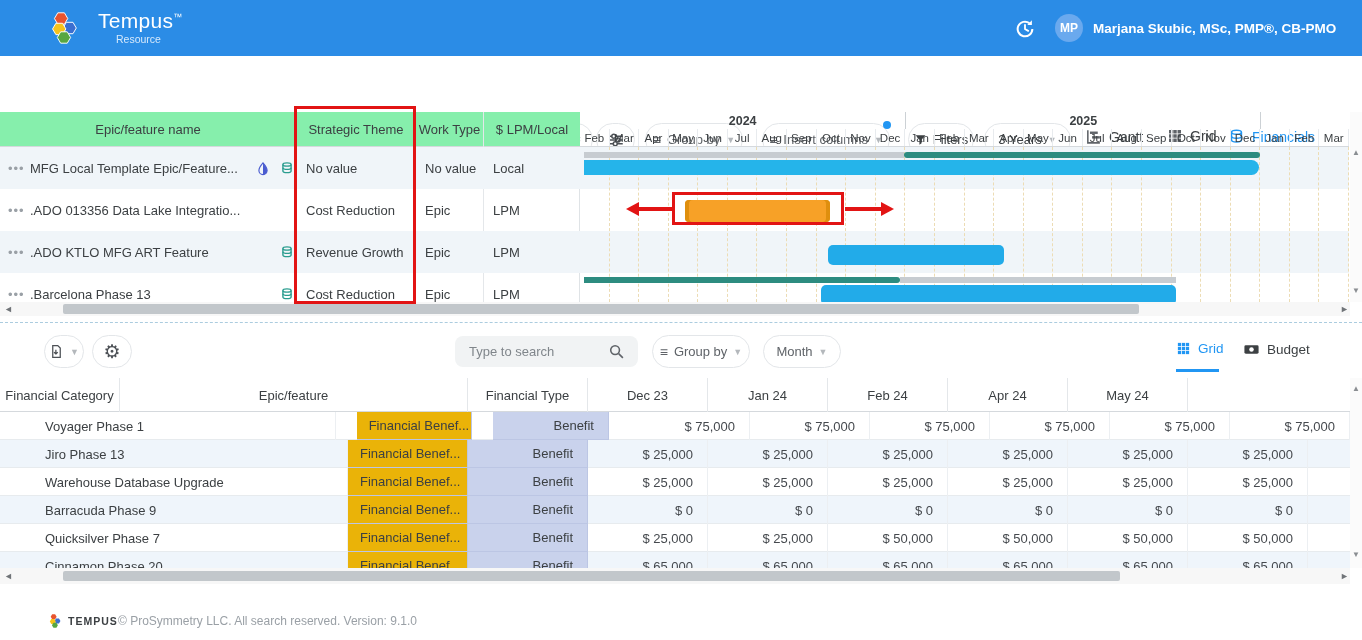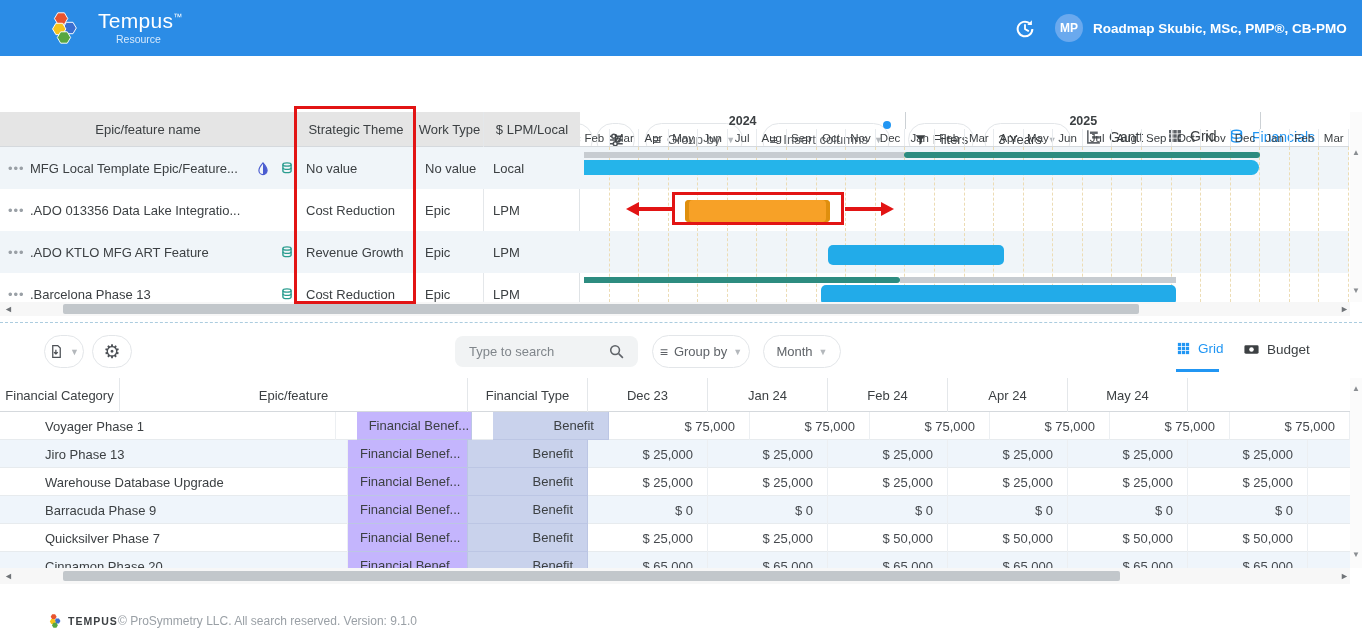--- a/index.html
+++ b/index.html
@@ -29,21 +29,21 @@
   .pill .eq { font-size:14px; color:#5f6368; }
   .pill .caret { font-size:9px; color:#b4b8bc; }
   .tabbtn { position:absolute; top:72px; display:flex; align-items:center; gap:7px; font-size:14px; color:#3c4043; cursor:pointer; }
   .tabbtn.active { color:#2196f3; }
   #fin-underline { position:absolute; left:1222px; top:108px; width:92px; height:3px; background:#2196f3; }
   .bluedot { position:absolute; left:120px; top:-3px; width:8px; height:8px; border-radius:50%; background:#2196f3; }
 
   
   #gantt { position:absolute; left:0; top:112px; width:1362px; height:190px; overflow:hidden; }
   #gleft { position:absolute; left:0; top:0; width:580px; height:190px; border-right:1px solid #dfe3e6; }
-  #gleft .ghead { position:absolute; left:0; top:0; width:580px; height:35px; border-bottom:1px solid #d5d9dd; background:#e5e5e5; }
+  #gleft .ghead { position:absolute; left:0; top:0; width:580px; height:35px; border-bottom:1px solid #d5d9dd; background:#86efac; }
   .gh { position:absolute; top:0; height:35px; display:flex; align-items:center; justify-content:center; font-size:13px; color:#3c4043; border-left:1px solid #e4e7ea; cursor:pointer; }
   .grow { position:absolute; left:0; width:580px; height:42px; display:flex; align-items:center; cursor:pointer; }
   .grow.alt { background:#f0f5f9; }
   .gcell { font-size:13px; color:#3c4043; overflow:hidden; white-space:nowrap; }
   .dots { position:absolute; left:8px; width:20px; color:#9aa0a6; font-size:13px; letter-spacing:1px; cursor:pointer; }
   .gname { position:absolute; left:30px; width:215px; }
   .rowicons { position:absolute; left:244px; width:50px; display:flex; gap:10px; justify-content:flex-end; }
   .gtheme { position:absolute; left:306px; width:105px; }
   .gwork  { position:absolute; left:425px; width:55px; }
   .glpm   { position:absolute; left:493px; width:80px; }
@@ -89,21 +89,21 @@
 
   
   #fin { position:absolute; left:0; top:378px; width:1350px; height:190px; overflow:hidden; }
   #fhead { position:absolute; left:0; top:0; width:1350px; height:34px; border-bottom:1px solid #d5d9dd; display:flex; }
   .fh { height:34px; display:flex; align-items:center; justify-content:center; font-size:13px; color:#3c4043; border-right:1px solid #e4e7ea; cursor:pointer; }
   #fbody { position:absolute; left:0; top:34px; width:1350px; height:156px; overflow:hidden; }
   .frow { position:absolute; left:0; width:1350px; height:28px; display:flex; border-bottom:1px solid #e7ebee; cursor:pointer; }
   .frow.alt { background:#eff5fb; }
   .fc { height:28px; display:flex; align-items:center; font-size:13px; color:#3c4043; border-right:1px solid #eceff2; }
   .fc.name { width:348px; padding-left:45px; }
-  .fc.cat  { width:120px; padding-left:12px; background:#c4b5fd; border-right:1px solid #bcc6e4; border-bottom:1px solid #bcc6e4; margin-bottom:-1px; }
+  .fc.cat  { width:120px; padding-left:12px; background:#eab308; border-right:1px solid #bcc6e4; border-bottom:1px solid #bcc6e4; margin-bottom:-1px; }
   .fc.type { width:120px; justify-content:flex-end; padding-right:14px; background:#c9d2ec; border-right:1px solid #bcc6e4; border-bottom:1px solid #bcc6e4; margin-bottom:-1px; }
   .vals { display:flex; }
   .fc.money { width:120px; justify-content:flex-end; padding-right:14px; color:#45494e; }
 
   
   #footer { position:absolute; left:0; top:600px; width:1362px; height:40px; background:#fff; }
   #footer .flogo { position:absolute; left:46px; top:12px; }
   #footer .fbrand { position:absolute; left:68px; top:15px; font-size:10.5px; font-weight:bold; letter-spacing:1px; color:#3c4043; }
   #footer .fcopy { position:absolute; left:118px; top:14px; font-size:12px; color:#9aa0a6; }
 
@@ -122,21 +122,21 @@
       <polygon points="28,30 24.5,36 17.5,36 14,30 17.5,24 24.5,24" fill="#58a742" stroke="#fff" stroke-width="1"></polygon>
     </svg>
     <div class="brand"><span>Tempus</span><sup>™</sup></div>
     <div class="brand-sub">Resource</div>
     <svg class="hist" viewBox="0 0 24 24">
       <path d="M20 12a8 8 0 1 1-3.2-6.4" stroke="#fff" stroke-width="2.2" fill="none"></path>
       <path d="M19.5 2.5v5h-5z" fill="#fff"></path>
       <path d="M12 7.5V12l3.5 2" stroke="#fff" stroke-width="2" fill="none" stroke-linecap="round"></path>
     </svg>
     <div class="avatar">MP</div>
-    <div class="uname">Roadmap Skubic, MSc, PMP®, CB-PMO</div>
+    <div class="uname">Marjana Skubic, MSc, PMP®, CB-PMO</div>
   </div>
 
   <div id="tb">
     <div class="backbtn">
         <span>←</span>
       </div>
     <div class="pagetitle">.Portfolio Roadmap with Expenses</div>
     <div class="daterange">from 01 Dec 2023 to 01 Dec 2026</div>
 
     <div class="pill" style="left:512px;width:39px;">

